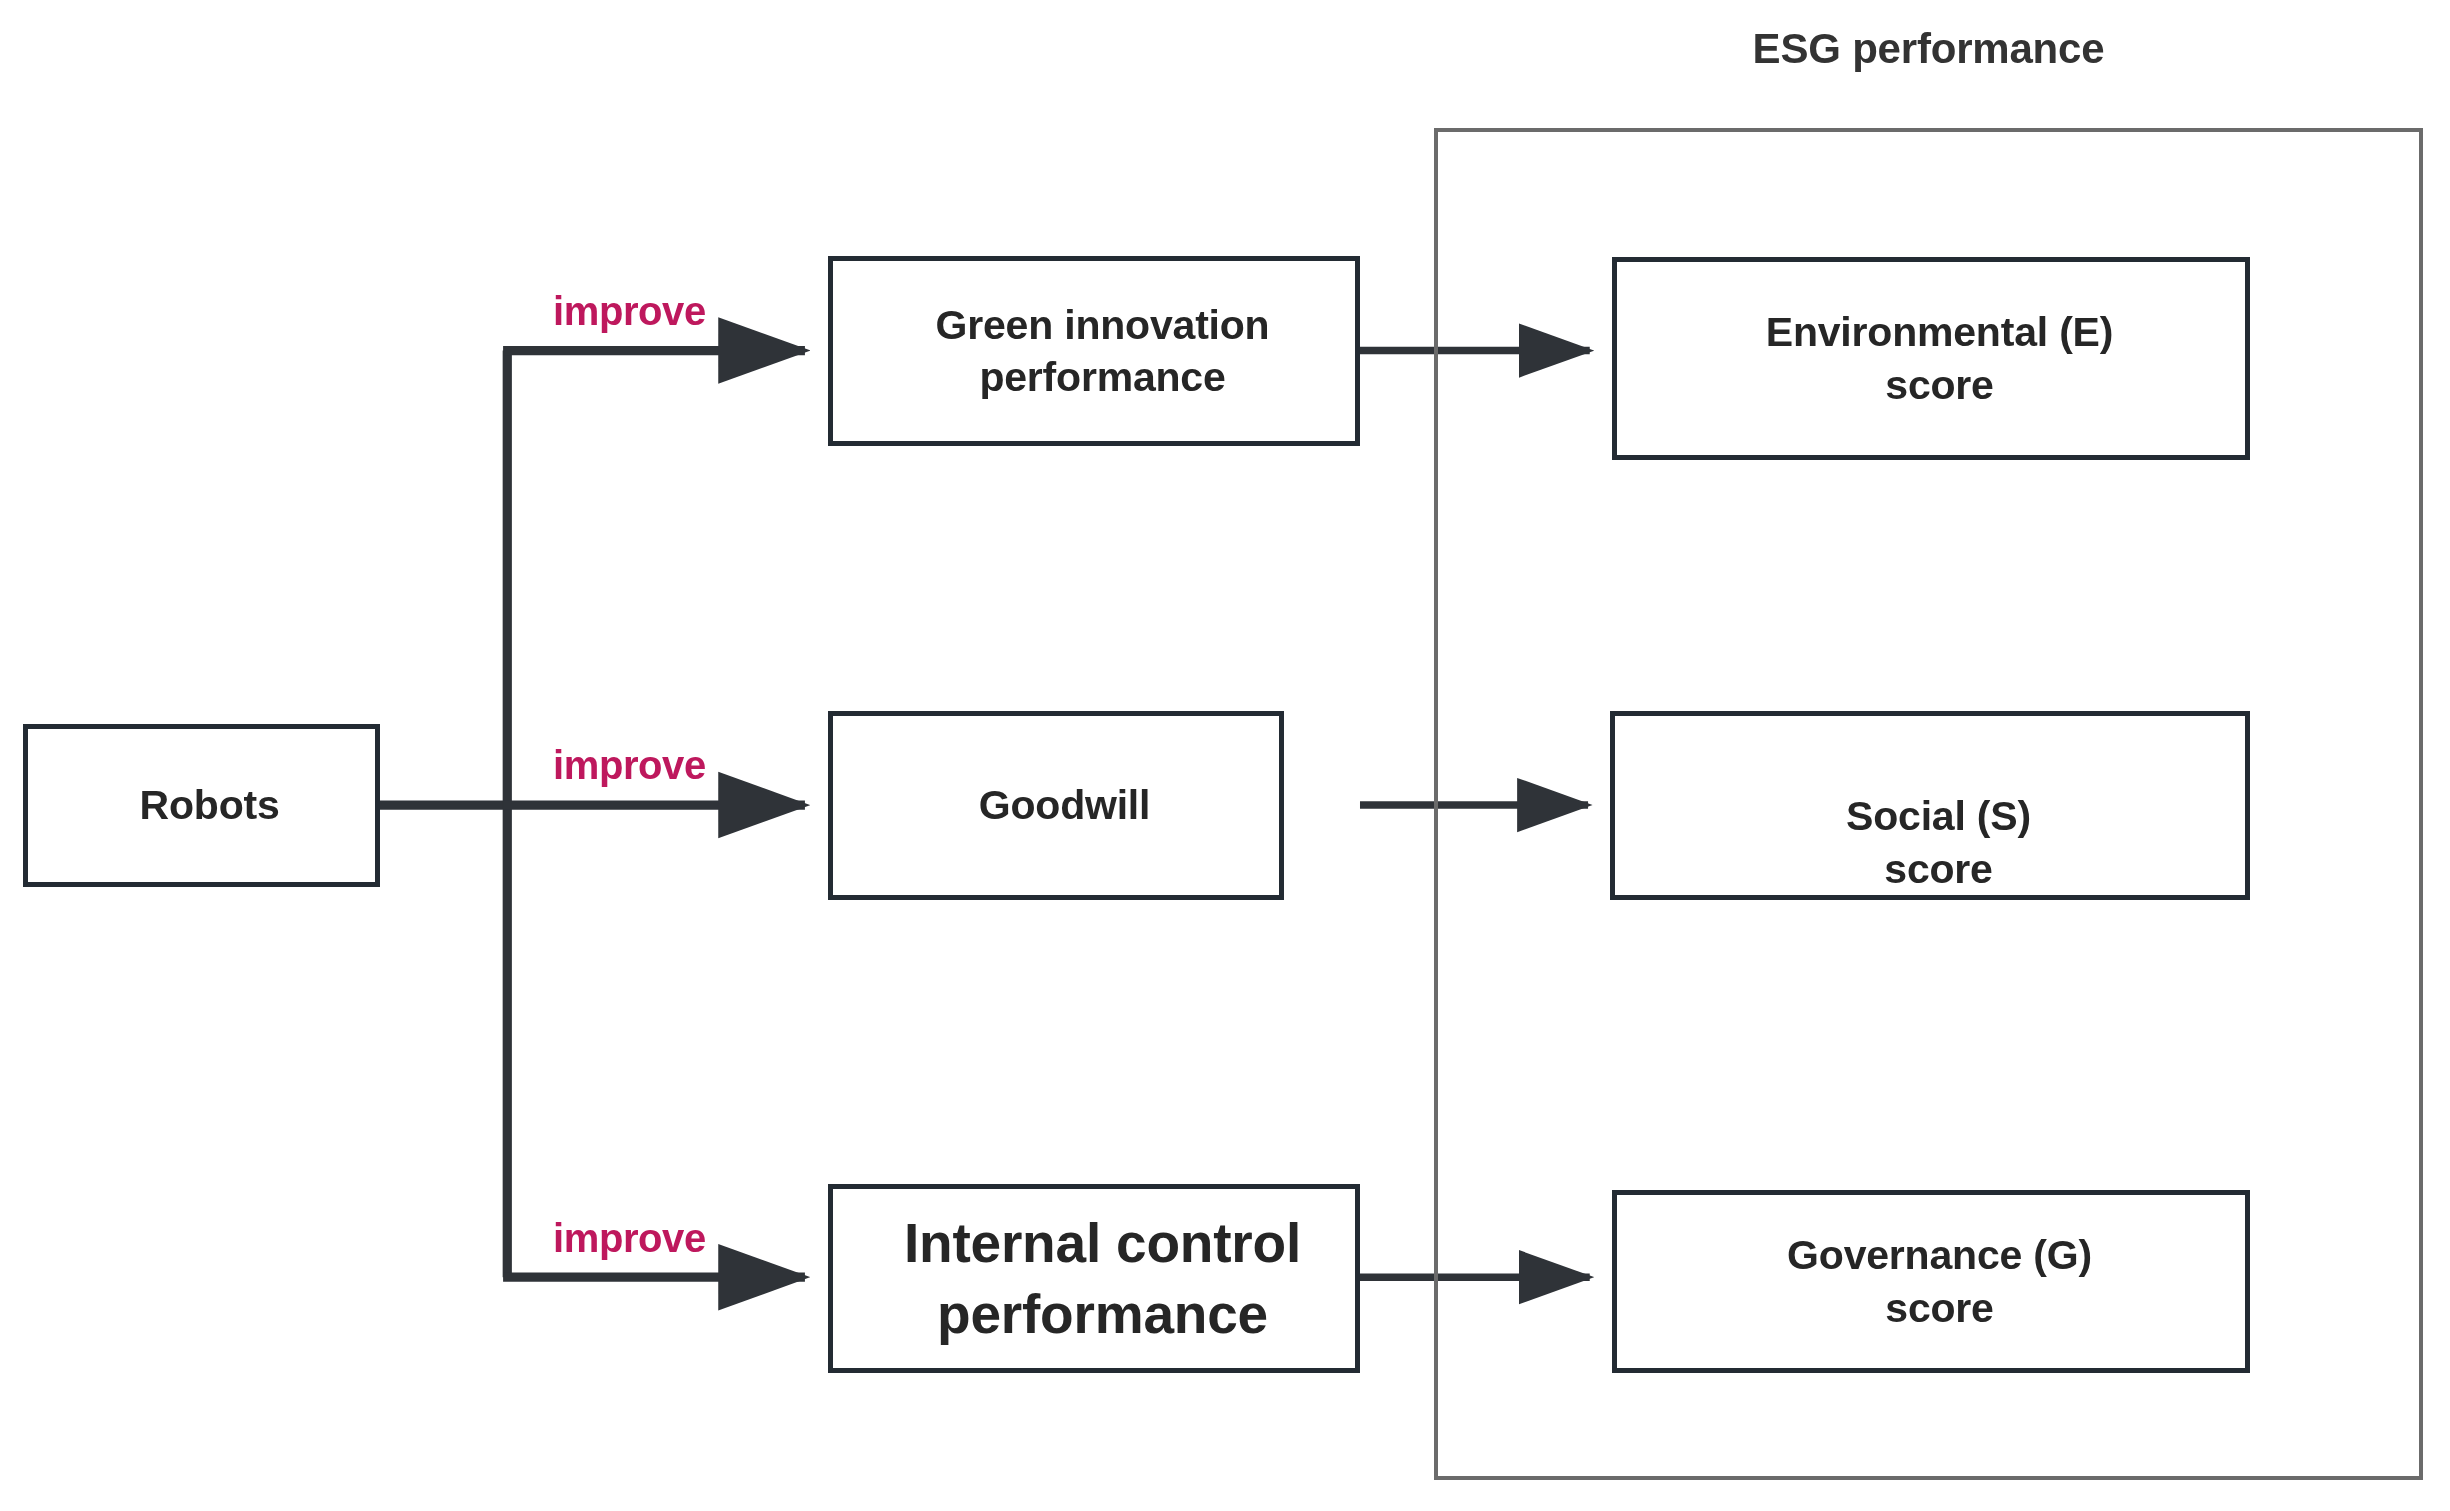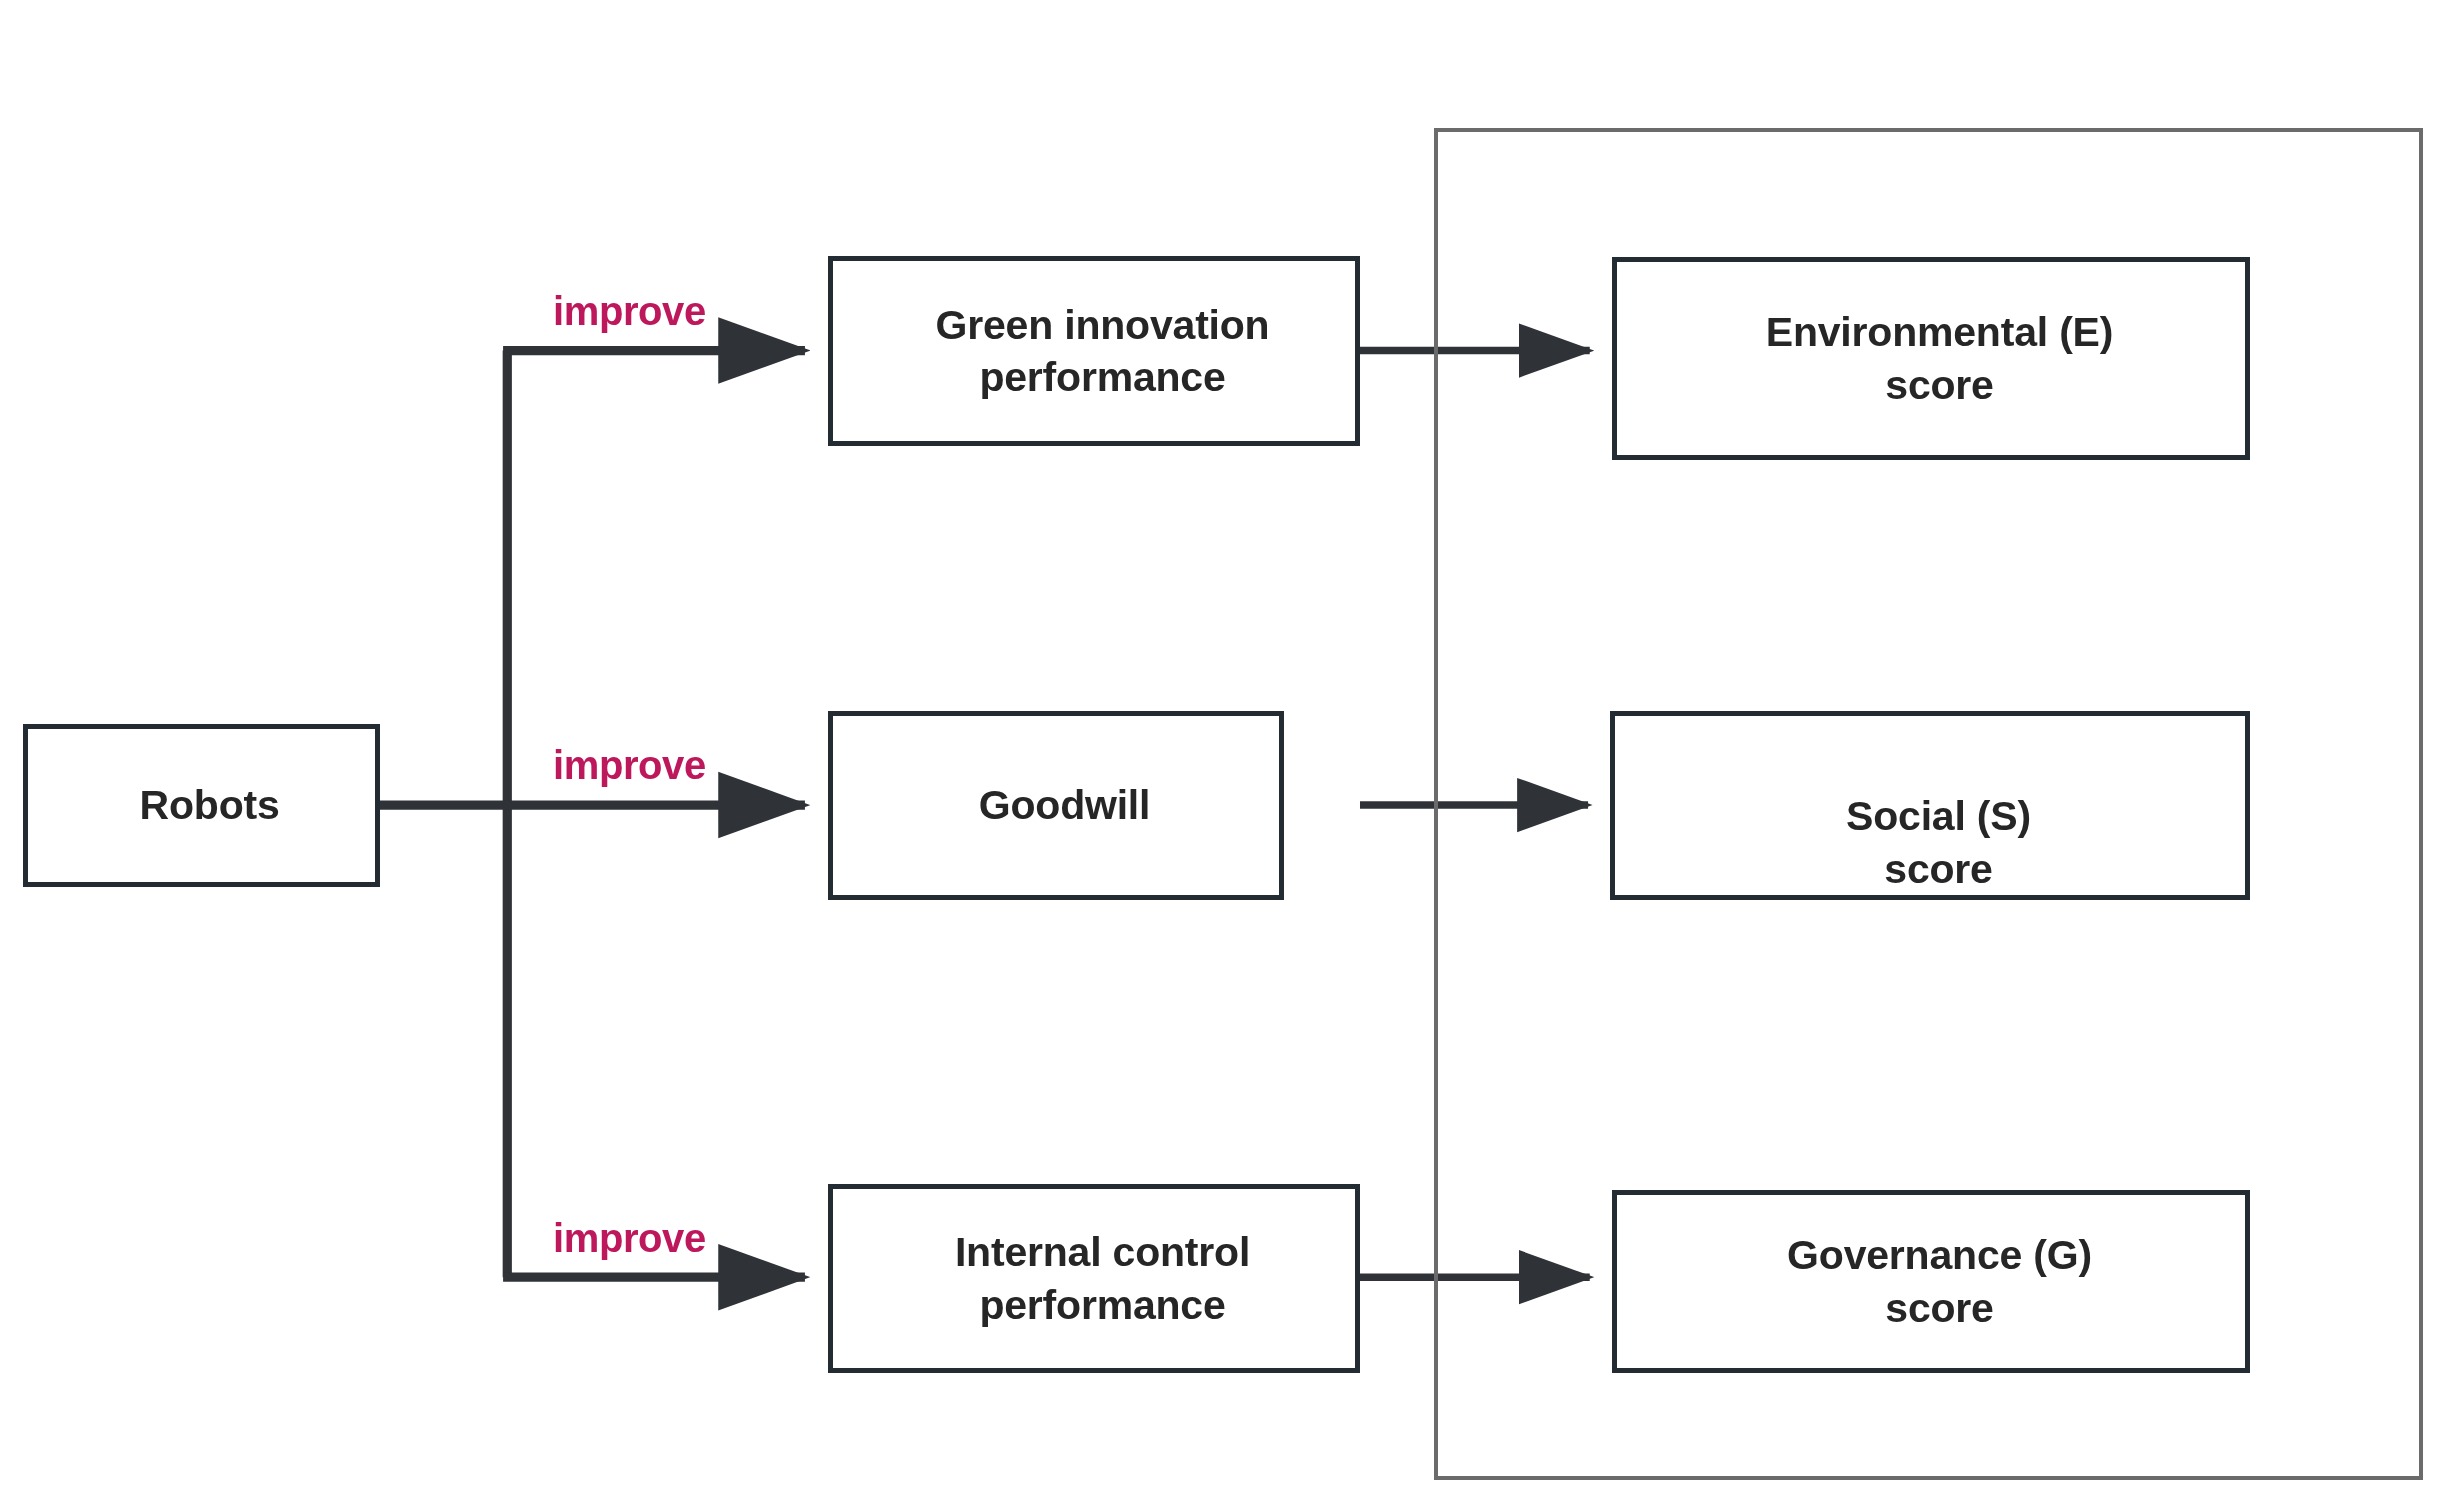--- a/index.html
+++ b/index.html
@@ -40,21 +40,21 @@
   }
   .node-label{
     display:block;
     white-space:pre-line;
     padding:0 8.4px;
   }
   
   #node-robots{ left:22.6px;  top:724px;  width:357px; height:163px; font-size:41px; }
   #node-green{ left:828px;  top:256px;  width:532px; height:190px; font-size:41px; }
   #node-goodwill{ left:828px; top:711px; width:456px; height:189px; font-size:41px; }
-  #node-internal{ left:828px; top:1184px; width:532px; height:189px; font-size:41px; }
+  #node-internal{ left:828px; top:1184px; width:532px; height:189px; font-size:55px; }
   #node-e{ left:1612px; top:257px;  width:638px; height:203px; font-size:41px; }
   #node-s{ left:1610px; top:711px;  width:640px; height:189px; font-size:41px;align-items:flex-end; }
   #node-g{ left:1612px; top:1190px; width:638px; height:183px; font-size:41px; }
 
   
   #esg-group{
     position:absolute;
     left:1434px;
     top:128px;
     width:989px;
@@ -90,20 +90,21 @@
   #label-improve-1{ left:553px; top:289px; }
   #label-improve-2{ left:553px; top:743px; }
   #label-improve-3{ left:553px; top:1216px; }
 </style>
 </head>
 <body>
 
 <div id="stage">
 
   <div id="esg-group"></div>
+  <div id="esg-title">ESG performance</div>
 
   <svg id="svg-layer" viewBox="0 0 2922 1803" preserveAspectRatio="none" xmlns="http://www.w3.org/2000/svg">
     <defs>
       <marker id="arrowhead" markerWidth="10" markerHeight="10" refX="9.4" refY="4" orient="auto" markerUnits="strokeWidth">
         <path d="M0,0.4 L10,4 L0,7.6 z" fill="#2f3338"></path>
       </marker>
     </defs>
 
     <g>
       <path d="M453,960 L605,960" stroke="#2f3338" stroke-width="11" fill="none"></path>

